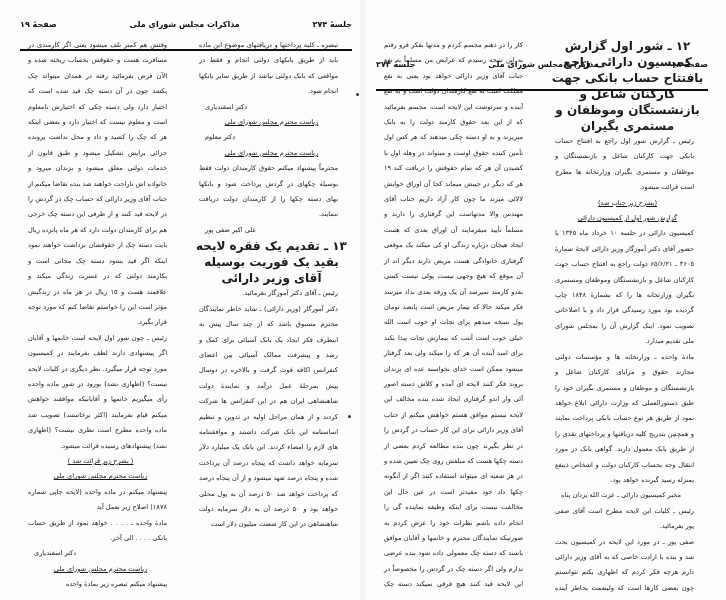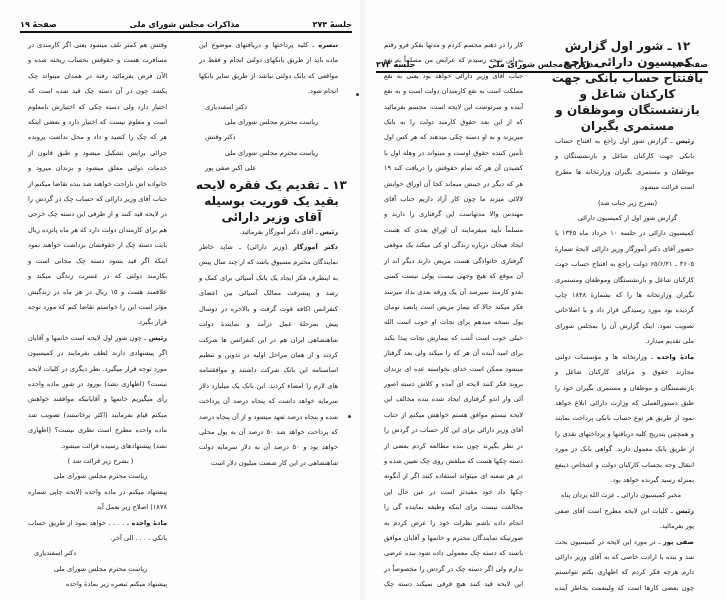--- a/index.html
+++ b/index.html
@@ -10,63 +10,64 @@
   .spread { position: absolute; inset: 0; background: #fdfdfd; }
   .page { position: absolute; top: 0; height: 600px; }
   .page.left  { left: 0; width: 360px; }
   .page.right { left: 366px; width: 360px; }
   .gutter { position: absolute; left: 360px; top: 0; width: 6px; height: 600px; background: #f6f6f6; }
 
   .header {
     position: absolute; top: 17px; left: 20px; right: 8px; height: 13px;
     display: flex; justify-content: space-between; align-items: flex-end;
     direction: ltr; font-size: 8px; font-weight: bold; line-height: 10px;
-    border-bottom: 2px solid #111; padding-bottom: 1px; gap: 17px;
+    border-bottom: 2px solid #111; padding-bottom: 19px; gap: 17px;
   }
   .page.right .header { left: 10px; right: 18px; margin-top: 40px; }
   .header span { white-space: nowrap; direction: rtl; }
 
   .columns {
     position: absolute; top: 38px; left: 20px; right: 8px; bottom: 8px;
     display: flex; flex-direction: row-reverse; gap: 10px;
   }
   .page.right .columns { left: 10px; right: 18px; }
   .col {
     flex: 1; direction: rtl; text-align: justify;
     font-family: "DejaVu Sans", sans-serif;
     font-size: 6.6px; line-height: 15.4px; color: #1a1a1a;
     overflow: hidden;
   }
   .col p { margin: 0; }
-  .col .center { text-align: center; }
+  .col .center { text-align: center; text-decoration: underline; }
   .col .heading { text-align: center; font-weight: bold; font-size: 12px; line-height: 16px; }
   .col .indent { padding-right: 14px; margin-left: 8px; }
   .col .sig { text-align: left; padding-left: 14px; }
-  .speaker { font-weight: bold; }
+  .speaker { font-weight: normal; }
 
   .speck { position: absolute; width: 3px; height: 3px; background: #333; border-radius: 50%; }
 </style>
 </head>
 <body>
 
 <div class="spread">
 
   <div class="page left">
     <div class="header">
       <span>صفحهٔ ۱۹</span>
       <span>مذاکرات مجلس شورای ملی</span>
       <span>جلسهٔ ۲۷۴</span>
     </div>
     <div class="columns">
       <div class="col">
           <p class="indent"><span class="speaker">تبصره</span> <span>ـ کلیه پرداختها و دریافتهای موضوع این ماده باید از طریق بانکهای دولتی انجام و فقط در مواقعی که بانک دولتی نباشد از طریق سایر بانکها انجام شود.</span></p>
           <p class="sig"><span>دکتر اسفندیاری</span></p>
           <p class="center"><span>ریاست محترم مجلس شورای ملی</span></p>
-          <p class="sig"><span>دکتر وقتش</span></p>
+          <p class="sig"><span>دکتر معلوم</span></p>
           <p class="center"><span>ریاست محترم مجلس شورای ملی</span></p>
+          <p class="indent"><span>محترماً پیشنهاد میکنم حقوق کارمندان دولت فقط بوسیله چکهای در گردش پرداخت شود و بانکها بهای دسته چکها را از کارمندان دولت دریافت ننمایند.</span></p>
           <p class="sig"><span>علی اکبر صفی پور</span></p>
           <p class="heading"><span>۱۳ ـ تقدیم یک فقره لایحه بقید یک فوریت بوسیله آقای وزیر دارائی</span></p>
           <p class="indent"><span class="speaker">رئیس</span> <span>ـ آقای دکتر آموزگار بفرمائید.</span></p>
           <p class="indent"><span class="speaker">دکتر آموزگار</span> <span>(وزیر دارائی) ـ شاید خاطر نمایندگان محترم مسبوق باشد که از چند سال پیش به اینطرف فکر ایجاد یک بانک آسیائی برای کمک و رشد و پیشرفت ممالک آسیائی بین اعضای کنفرانس اکافه قوت گرفت و بالاخره در دوسال پیش بمرحلهٔ عمل درآمد و نمایندهٔ دولت شاهنشاهی ایران هم در این کنفرانس ها شرکت کردند و از همان مراحل اولیه در تدوین و تنظیم اساسنامه این بانک شرکت داشتند و موافقتنامه های لازم را امضاء کردند. این بانک یک میلیارد دلار سرمایه خواهد داشت که پنجاه درصد آن پرداخت شده و پنجاه درصد تعهد میشود و از آن پنجاه درصد که پرداخت خواهد شد ۵۰ درصد آن به پول محلی خواهد بود و ۵۰ درصد آن به دلار سرمایه دولت شاهنشاهی در این کار شصت میلیون دلار است</span></p>
         </div>
       <div class="col">
           <p class="indent"><span>وقتش هم کمتر تلف میشود یعنی اگر کارمندی در مسافرت هست و حقوقش بحساب ریخته شده و الآن فرض بفرمائید رفته در همدان میتواند چک بکشد چون در آن دسته چک قید شده است که اختیار دارد ولی دسته چکی که اختیارش نامعلوم است و معلوم نیست که اختیار دارد و بعضی اینکه هر که چک را کشید و داد و محل نداشت پرونده جزائی برایش تشکیل میشود و طبق قانون از خدمات دولتی معلق میشود و بزندان میرود و خانواده اش ناراحت خواهند شد بنده تقاضا میکنم از جناب آقای وزیر دارائی که حساب چک در گردش را در لایحه قید کنند و از طرفی این دسته چک خرجی هم برای کارمندان دولت دارد که هر ماه پانزده ریال بابت دسته چک از حقوقشان برداشت خواهند نمود اینکه اگر قید بشود دسته چک مجانی است و بکارمند دولتی که در عسرت زندگی میکند و علاقمند هست و ۱۵ ریال در هر ماه در زندگیش مؤثر است این را خواستم تقاضا کنم که مورد توجه قرار بگیرد.</span></p>
           <p class="indent"><span class="speaker">رئیس</span> <span>ـ چون شور اول لایحه است خانمها و آقایان اگر پیشنهادی دارند لطف بفرمایند در کمیسیون مورد توجه قرار میگیرد. نظر دیگری در کلیات لایحه نیست؟ (اظهاری نشد) بورود در شور ماده واحده رأی میگیریم خانمها و آقایانیکه موافقند خواهش میکنم قیام بفرمایند (اکثر برخاستند) تصویب شد ماده واحده مطرح است نظری نیست؟ (اظهاری نشد) پیشنهادهای رسیده قرائت میشود.</span></p>
           <p class="center"><span>( بشرح زیر قرائت شد )</span></p>
           <p class="center"><span>ریاست محترم مجلس شورای ملی</span></p>

